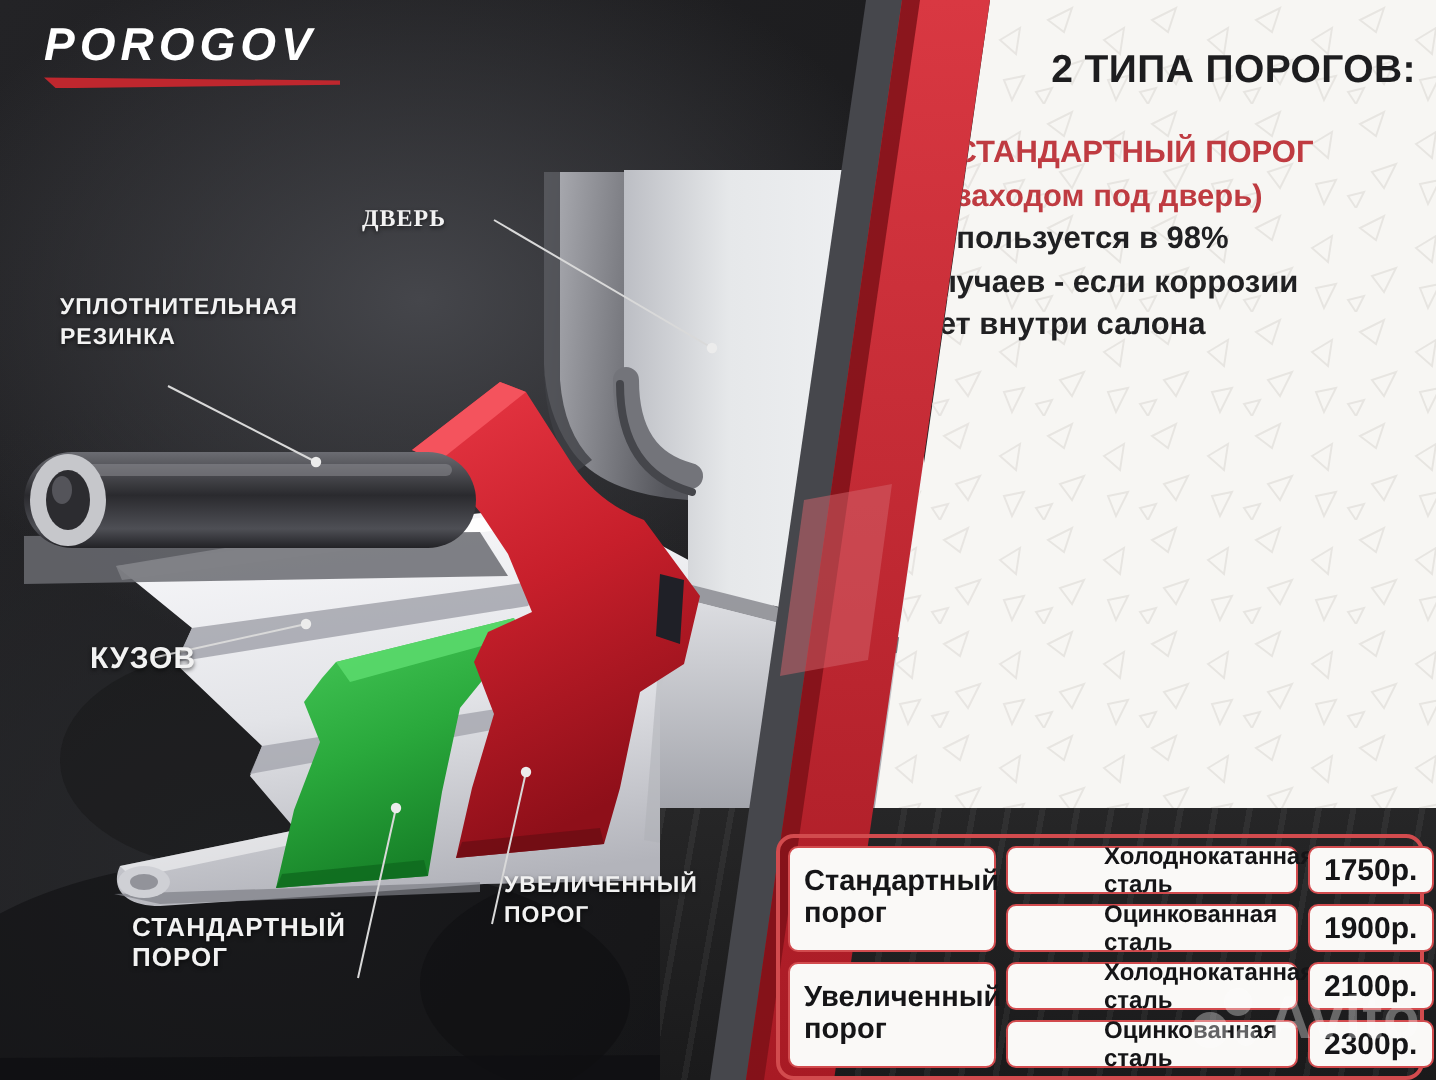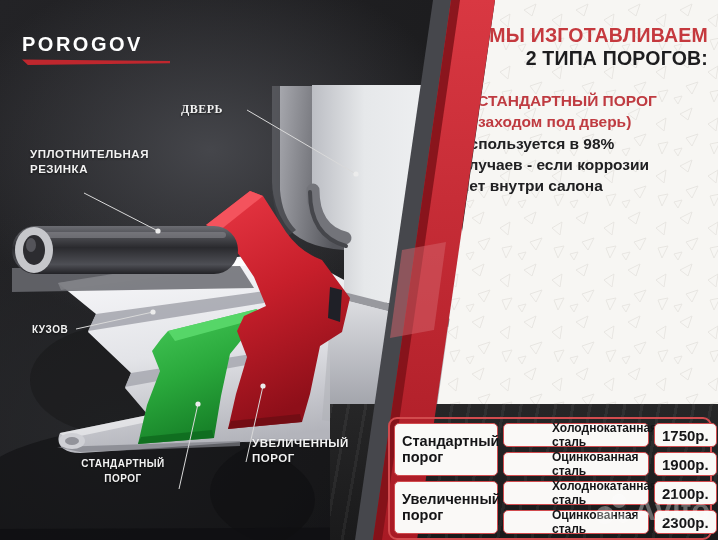--- a/index.html
+++ b/index.html
@@ -6,30 +6,30 @@
   *{box-sizing:border-box;font-family:"Liberation Sans","DejaVu Sans",sans-serif;}
   .stage{position:relative;width:718px;height:540px;overflow:hidden;
     background:
       radial-gradient(420px 300px at 210px 150px, #45464b 0%, rgba(40,41,44,0) 62%),
       radial-gradient(480px 360px at 120px 430px, #27282b 0%, rgba(24,24,26,0) 65%),
       linear-gradient(120deg,#232326,#151516);}
   .layer{position:absolute;left:0;top:0;}
   
   .logo{position:absolute;left:22px;top:10px;z-index:7;color:#fff;}
   .logo .l1{font-size:27px;font-weight:800;letter-spacing:4px;line-height:1.0;font-style:italic;}
-  .logo .l2{font-size:20px;font-weight:800;letter-spacing:2.5px;line-height:1.05;margin-top:24px;}
+  .logo .l2{font-size:23px;font-weight:800;letter-spacing:2.5px;line-height:1.05;font-style:italic;}
   .logo .swoosh{width:148px;height:6px;margin-top:4px;background:#bf272e;
     clip-path:polygon(0 10%,100% 35%,100% 70%,4% 100%);}
   
   .dlabel{position:absolute;z-index:7;color:#f2f2f2;font-weight:700;letter-spacing:.5px;
     font-size:12px;line-height:15px;text-shadow:0 1px 2px rgba(0,0,0,.6);}
   .lab-door{left:181px;top:102px;font-family:Liberation Serif, serif;}
   .lab-seal{left:30px;top:147px;font-size:11.5px;}
-  .lab-body{left:32px;top:322px;font-size:10px;}
-  .lab-standard{left:66px;top:456px;width:114px;text-align:center;font-size:10px;}
+  .lab-body{left:45px;top:322px;font-size:15px;}
+  .lab-standard{left:66px;top:456px;width:114px;text-align:left;font-size:13px;}
   .lab-enlarged{left:252px;top:436px;font-size:11.5px;}
   
   .panel{position:absolute;left:360px;top:0;width:358px;height:540px;z-index:2;
     background:#f7f6f3;clip-path:polygon(135px 0,358px 0,358px 540px,58px 540px);}
   .panel-content{position:absolute;left:100px;top:24px;width:248px;z-index:2;}
   .p-head{text-align:right;font-weight:800;font-size:19.5px;line-height:1.2;letter-spacing:.2px;}
   .p-head .hl1{color:#c5393e;}
   .p-head .hl2{color:#1d1d1f;}
   .p-item{margin-top:19px;}
   .p-item .t,.p-item .s{color:#bf3b41;font-weight:800;font-size:15.5px;line-height:1.38;width:218px;}
@@ -183,21 +183,20 @@
             <path d="M38 40 L48 38 L42 50 Z"></path>
             <path d="M2 46 L10 44 L6 52 Z"></path>
           </g>
         </pattern>
       </defs>
       <rect width="358" height="540" fill="url(#tripat)"></rect>
     </svg>
 
     <div class="panel-content">
       <div class="p-head">
-        <div class="hl1">МЫ ИЗГОТАВЛИВАЕМ</div>
         <div class="hl2">2 ТИПА ПОРОГОВ:</div>
       </div>
 
       <div class="p-item">
         <div class="t">1. СТАНДАРТНЫЙ ПОРОГ</div>
         <div class="s">(с заходом под дверь)</div>
         <div class="b">используется в 98% случаев - если коррозии нет внутри салона</div>
       </div>
 
     </div>

